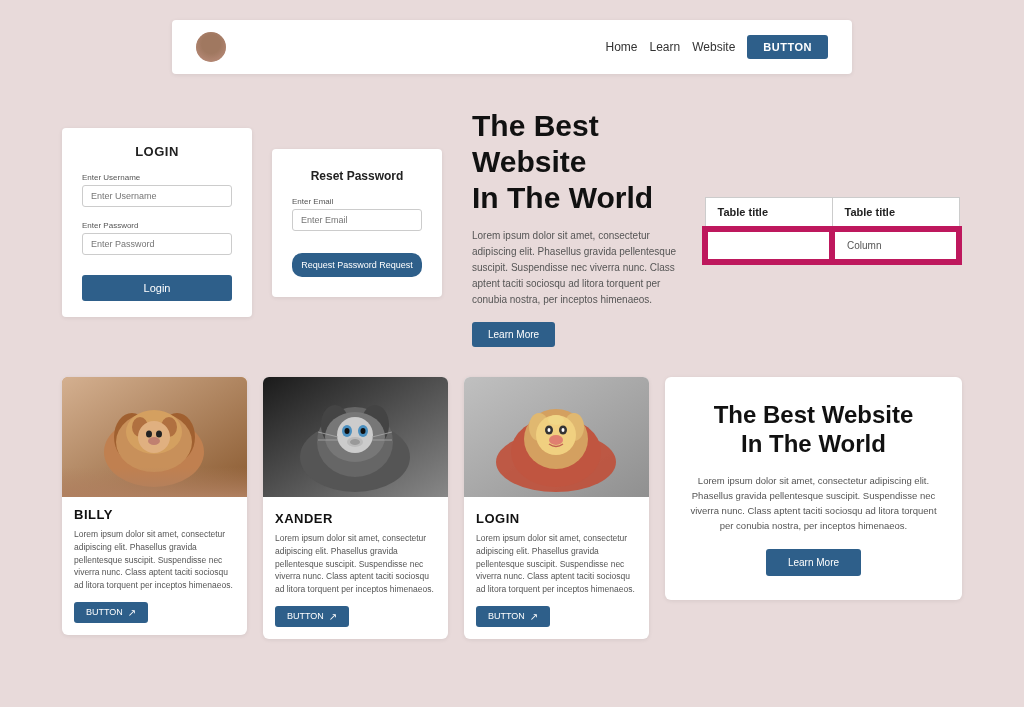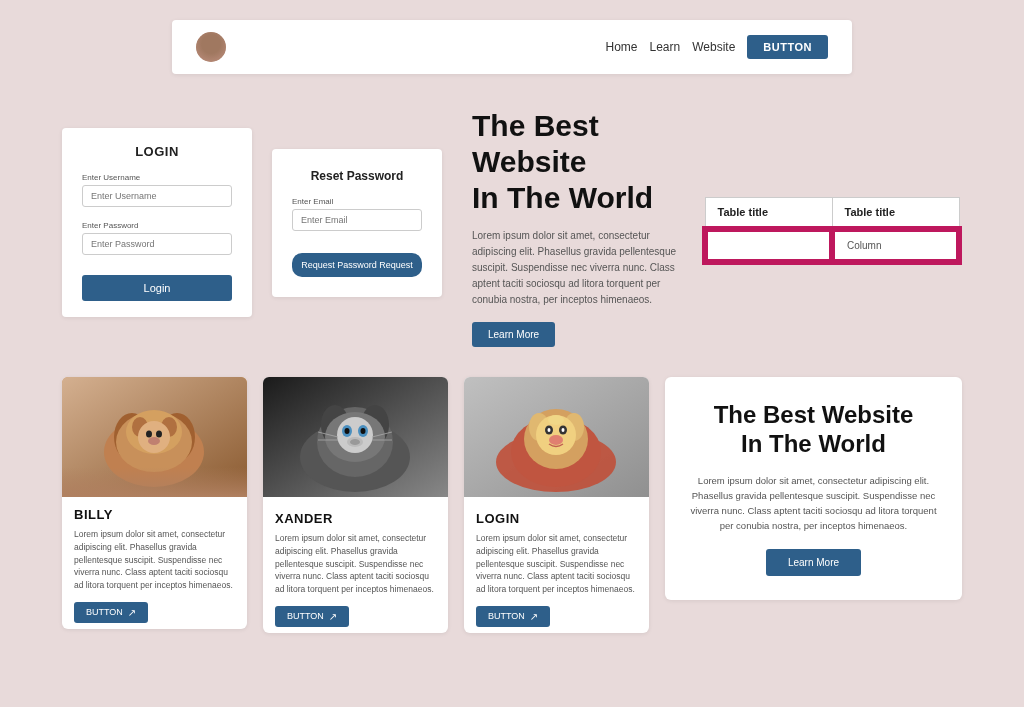--- a/index.html
+++ b/index.html
@@ -218,21 +218,21 @@
       align-items: flex-start;
     }
 
     .dog-card {
       background: white;
       border-radius: 6px;
       overflow: hidden;
       width: 185px;
       flex-shrink: 0;
       box-shadow: 0 1px 4px rgba(0,0,0,0.08);
-      padding-bottom: 6px;
+      padding-bottom: 12px;
     }
 
     
     .dog-img-billy {
       width: 100%;
       height: 120px;
       background: linear-gradient(135deg, #c8956a 0%, #a07040 30%, #d4a060 60%, #e8c090 100%);
       position: relative;
       overflow: hidden;
     }

